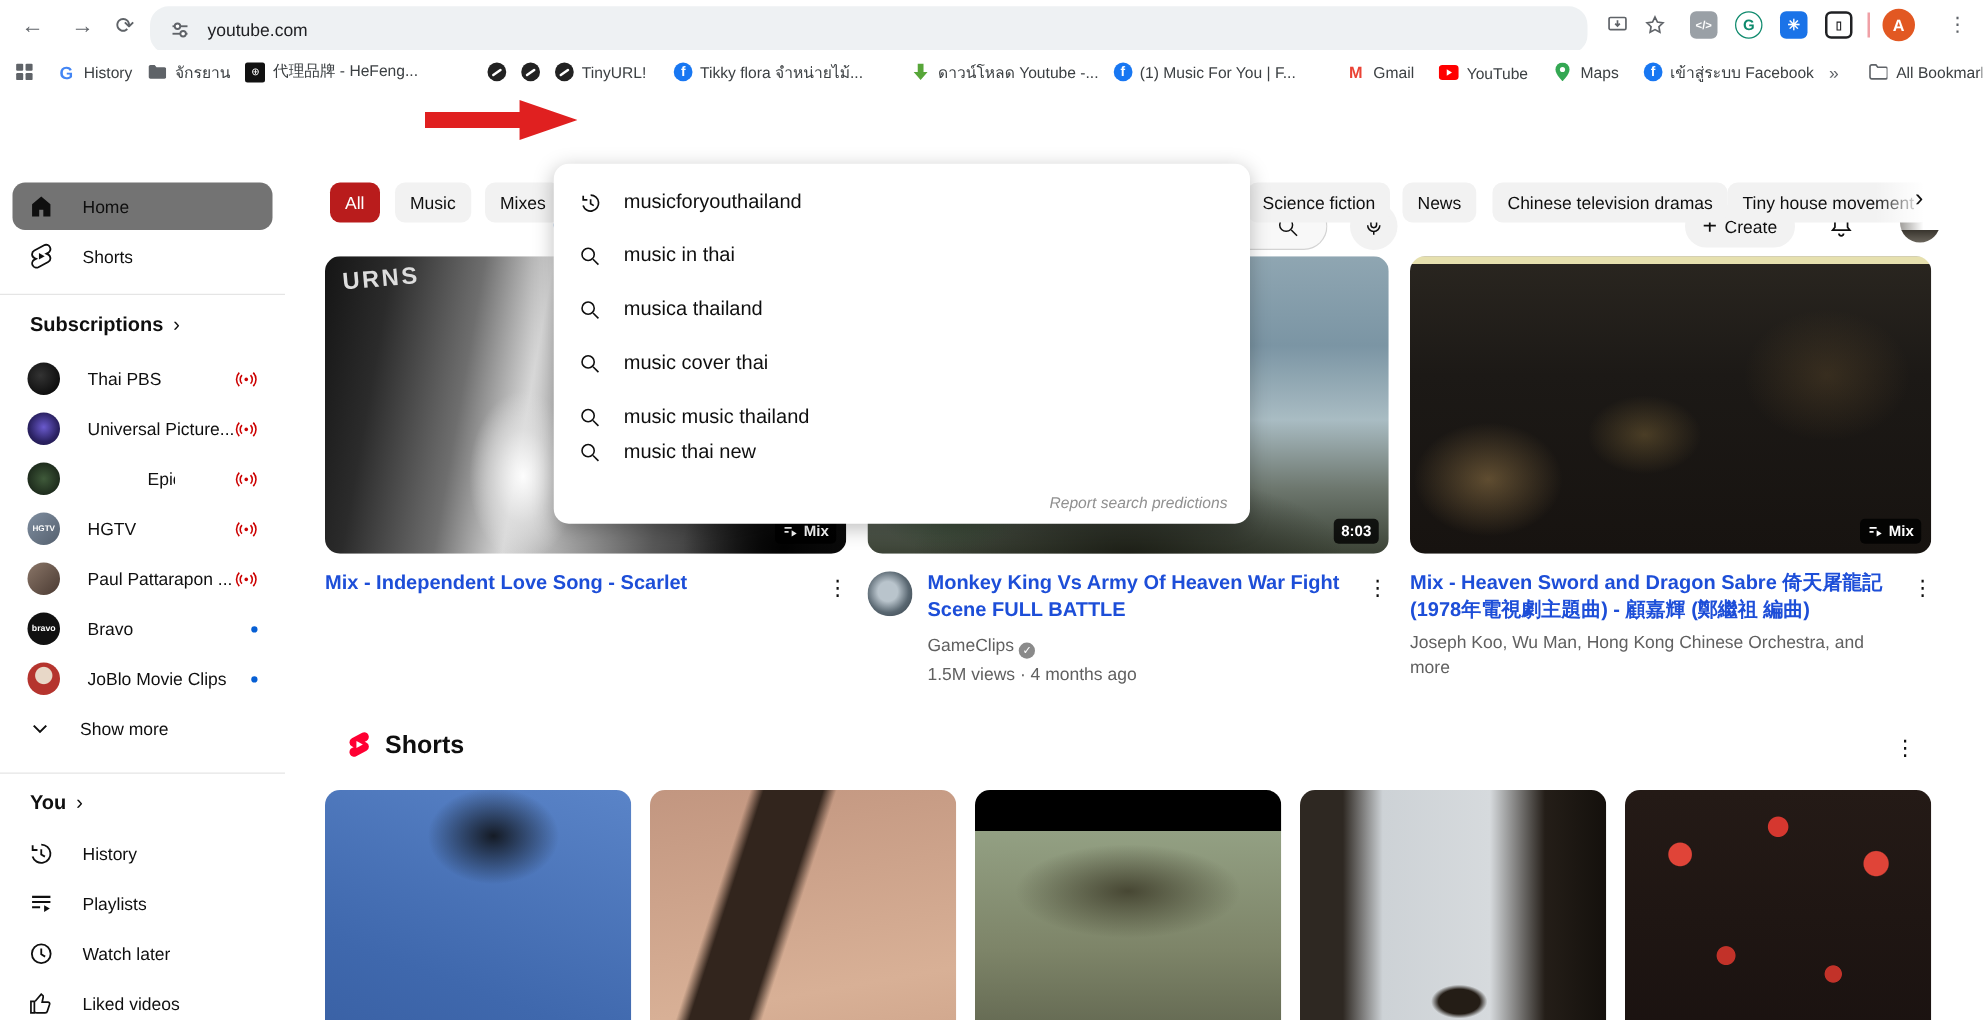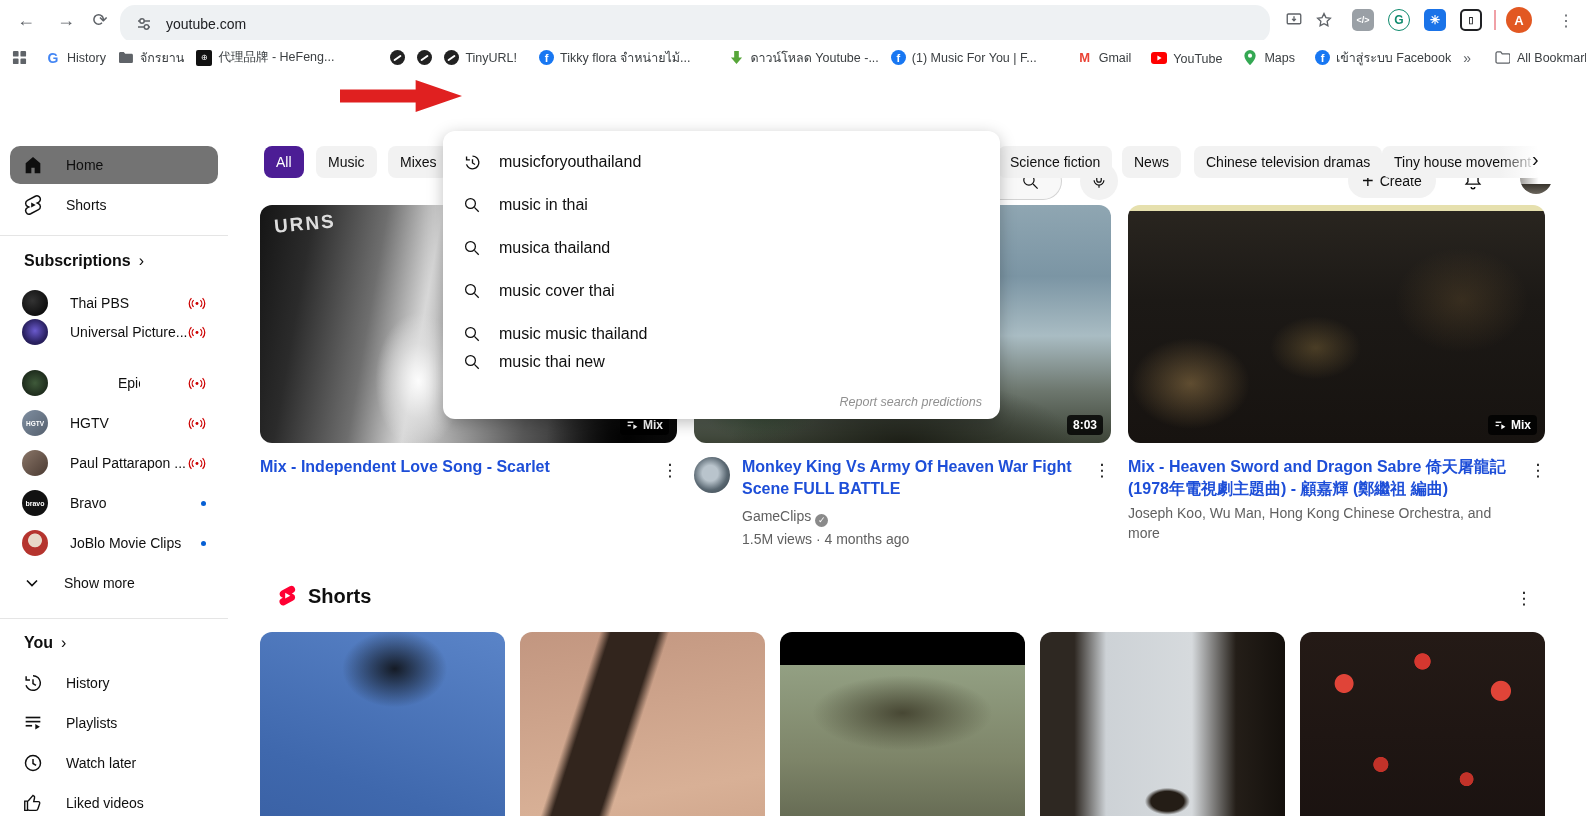--- a/index.html
+++ b/index.html
@@ -64,21 +64,21 @@
   .sbhead{position:absolute;left:24px;font-size:16px;font-weight:700;display:flex;align-items:center;gap:8px;}
   .chev{font-size:16px;color:#0f0f0f;font-weight:400;}
   .sdiv{position:absolute;left:0;width:228px;height:1px;background:#e5e5e5;}
   .chav{width:26px;height:26px;border-radius:50%;flex:0 0 auto;display:flex;align-items:center;
         justify-content:center;overflow:hidden;}
   .livebadge{margin-left:auto;flex:0 0 auto;display:flex;}
   .bluedot{margin-left:auto;width:5px;height:5px;border-radius:50%;background:#065fd4;flex:0 0 auto;}
   
   .chip{position:absolute;top:146px;height:32px;border-radius:8px;background:#f2f2f2;display:flex;
         align-items:center;padding:0 12px;font-size:14px;white-space:nowrap;}
-  .chipsel{background:#4c1d95;color:#fff;font-weight:500;}
+  .chipsel{background:#b91c1c;color:#fff;font-weight:500;}
   .chipfade{position:absolute;left:1500px;top:140px;width:86px;height:44px;
             background:linear-gradient(90deg,rgba(255,255,255,0),#fff 45%);z-index:5;}
   
   .thumb{position:absolute;top:205px;width:417px;height:238px;border-radius:12px;overflow:hidden;}
   .thumb-badge{position:absolute;right:8px;bottom:8px;background:rgba(0,0,0,.8);color:#fff;
                font-size:12px;font-weight:700;padding:3px 6px;border-radius:4px;display:flex;
                align-items:center;gap:4px;}
   .vtitle{font-size:16px;font-weight:700;line-height:22px;color:#1d4ed8;}
   .vsub{font-size:14px;color:#606060;line-height:20px;}
   .kebab{font-size:17px;color:#0f0f0f;width:24px;height:24px;display:flex;align-items:center;
@@ -353,21 +353,21 @@
       <span class="chav" style="background:radial-gradient(circle at 40% 40%,#333,#000);"></span>
       <span class="lbl">Thai PBS</span>
       <span class="livebadge">
           <svg width="18" height="13" viewBox="0 0 20 14" fill="none" stroke="#c00" stroke-width="1.4">
             <circle cx="10" cy="7" r="1.6" fill="#c00" stroke="none"></circle>
             <path d="M6.2 3.2a5.4 5.4 0 0 0 0 7.6M13.8 3.2a5.4 5.4 0 0 1 0 7.6"></path>
             <path d="M3.8 1a8.6 8.6 0 0 0 0 12M16.2 1a8.6 8.6 0 0 1 0 12"></path>
           </svg>
         </span>
     </div>
-    <div class="sbrow" style="top:178px;">
+    <div class="sbrow" style="top:189px;">
       <span class="chav" style="background:radial-gradient(circle at 50% 45%,#6a5acd 0%,#2b2263 60%,#1a1440 100%);"></span>
       <span class="lbl">Universal Picture...</span>
       <span class="livebadge">
           <svg width="18" height="13" viewBox="0 0 20 14" fill="none" stroke="#c00" stroke-width="1.4">
             <circle cx="10" cy="7" r="1.6" fill="#c00" stroke="none"></circle>
             <path d="M6.2 3.2a5.4 5.4 0 0 0 0 7.6M13.8 3.2a5.4 5.4 0 0 1 0 7.6"></path>
             <path d="M3.8 1a8.6 8.6 0 0 0 0 12M16.2 1a8.6 8.6 0 0 1 0 12"></path>
           </svg>
         </span>
     </div>

